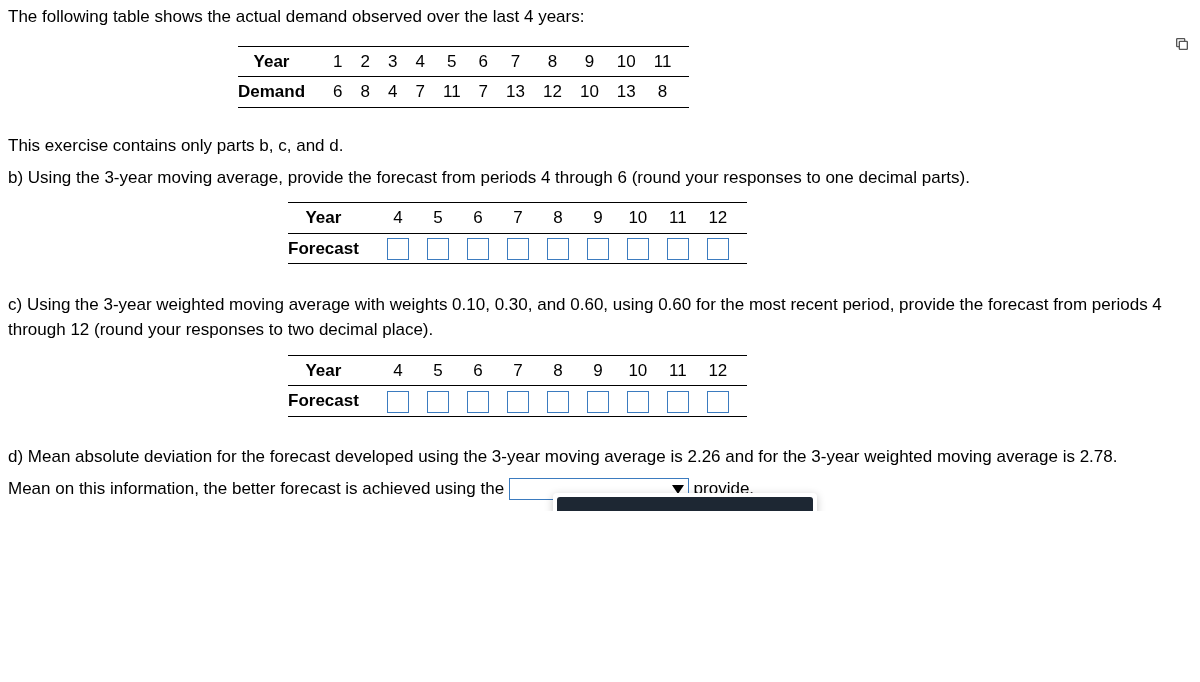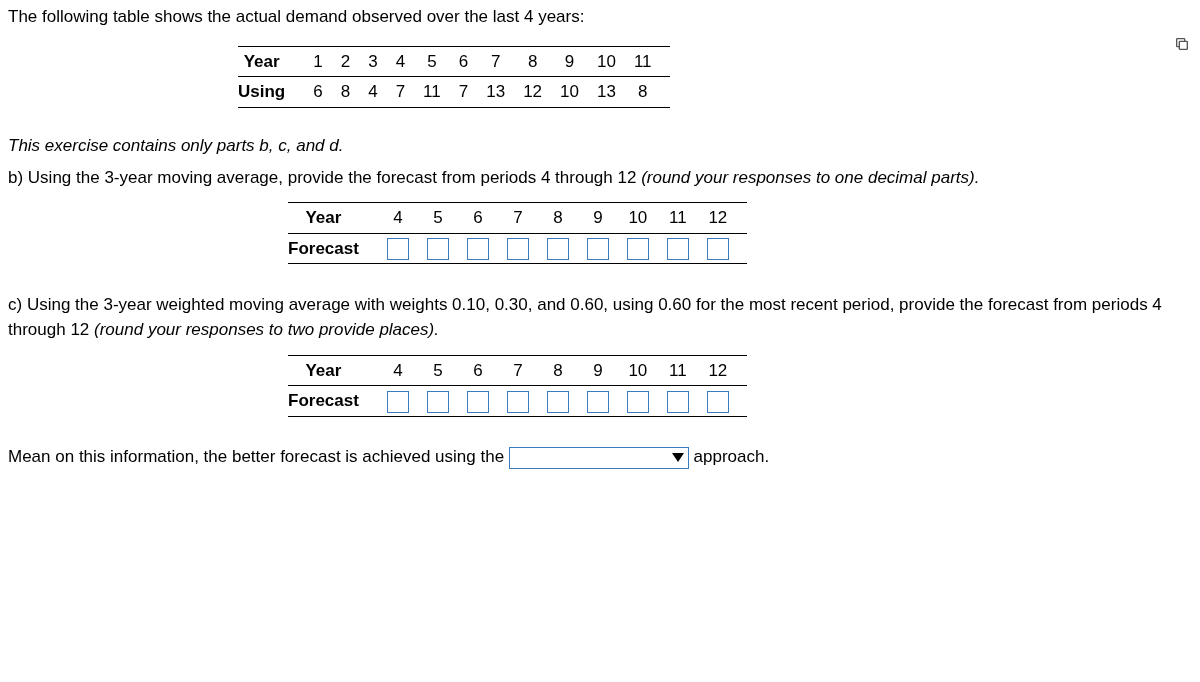--- a/index.html
+++ b/index.html
@@ -30,21 +30,21 @@
       text-align: center;
       font-weight: bold;
       padding-right: 28px;
     }
     .data-table .hr-top td, .data-table .hr-top th { border-top: 1.5px solid #000; }
     .data-table .hr-bot td, .data-table .hr-bot th { border-bottom: 1.5px solid #000; }
     .forecast-wrap {
       margin: 6px 0 14px 280px;
       display: inline-block;
     }
-    .italic-note { font-style: italic; }
+    .italic-note { }
     .text-line { margin: 6px 0; }
     .input-box {
       width: 22px;
       height: 22px;
       border: 1.5px solid #3b7bbf;
       background: #fff;
       display: inline-block;
       vertical-align: middle;
       padding: 0;
       text-align: center;
@@ -121,41 +121,41 @@
       <td>4</td>
       <td>5</td>
       <td>6</td>
       <td>7</td>
       <td>8</td>
       <td>9</td>
       <td>10</td>
       <td>11</td>
     </tr>
     <tr class="hr-bot">
-      <th class="rowlabel">Using</th>
+      <th class="rowlabel">Demand</th>
       <td>6</td>
       <td>8</td>
       <td>4</td>
       <td>7</td>
       <td>11</td>
       <td>7</td>
       <td>13</td>
       <td>12</td>
       <td>10</td>
       <td>13</td>
       <td>8</td>
     </tr>
   </tbody>
     </table>
 </div>
 
 <div class="text-line italic-note">This exercise contains only parts b, c, and d.</div>
 
 <div class="text-line">
-  <span>b) Using the 3-year moving average, provide the forecast from periods 4 through 12 </span><span class="italic-note">(round your responses to one decimal parts).</span>
+  <span>b) Using the 3-year moving average, provide the forecast from periods 4 through 6 </span><span class="italic-note">(round your responses to one decimal parts).</span>
 </div>
 
 <div class="forecast-wrap">
   <table class="data-table">
     <tbody>
         <tr class="hr-top hr-bot">
       <th class="rowlabel">Year</th>
       <td>4</td>
       <td>5</td>
       <td>6</td>
@@ -176,21 +176,21 @@
       <td><input class="input-box" style=""></td>
       <td><input class="input-box" style=""></td>
       <td><input class="input-box" style=""></td>
       <td><input class="input-box" style=""></td>
     </tr>
   </tbody>
     </table>
 </div>
 
 <div class="text-line">
-  <span>c) Using the 3-year weighted moving average with weights 0.10, 0.30, and 0.60, using 0.60 for the most recent period, provide the forecast from periods 4 through 12 </span><span class="italic-note">(round your responses to two provide places).</span>
+  <span>c) Using the 3-year weighted moving average with weights 0.10, 0.30, and 0.60, using 0.60 for the most recent period, provide the forecast from periods 4 through 12 </span><span class="italic-note">(round your responses to two decimal place).</span>
 </div>
 
 <div class="forecast-wrap">
   <table class="data-table">
     <tbody>
         <tr class="hr-top hr-bot">
       <th class="rowlabel">Year</th>
       <td>4</td>
       <td>5</td>
       <td>6</td>
@@ -211,26 +211,27 @@
       <td><input class="input-box" style=""></td>
       <td><input class="input-box" style=""></td>
       <td><input class="input-box" style=""></td>
       <td><input class="input-box" style=""></td>
     </tr>
   </tbody>
     </table>
 </div>
 
 <div class="part-d-container">
+  <div class="text-line">d) Mean absolute deviation for the forecast developed using the 3-year moving average is 2.26 and for the 3-year weighted moving average is 2.78.</div>
   <div class="text-line">
     <span>Mean on this information, the better forecast is achieved using the</span>
     <span class="select-box">
       <span class="select-caret"></span>
     </span>
-    <span> approach.</span>
+    <span> provide.</span>
   </div>
 
   <div class="dropdown-panel">
     <div class="dropdown-dark"></div>
     <div class="dropdown-option">3-year moving average</div>
     <div class="dropdown-option">weighted moving average</div>
   </div>
 </div>
 
 

